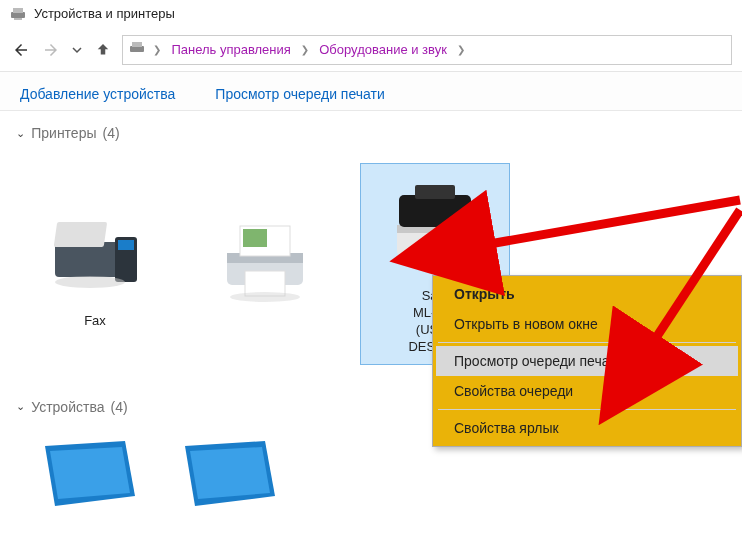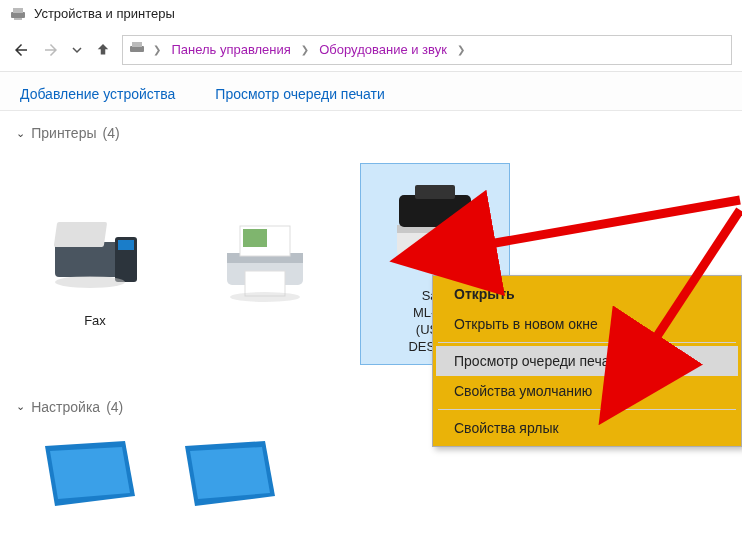--- a/index.html
+++ b/index.html
@@ -233,21 +233,21 @@
       </div>
       <div class="device-label" style="white-space:pre-line">Sam
 ML-186
 (USB0
 DESKTO</div>
     </div>
   </div>
 
   <div class="group-header">
     <span class="chevron">⌄</span>
-    <span class="group-name">Настройка</span>
+    <span class="group-name">Устройства</span>
     <span class="group-name">(4)</span>
   </div>
 
   <div class="devices-row2">
     <div class="monitor">
       <svg viewBox="0 0 100 70" width="100" height="70">
         <path d="M5 5 L85 0 L95 55 L15 65 Z" fill="#1a7dc9"></path>
         <path d="M10 10 L82 6 L90 52 L18 58 Z" fill="#3aa0e8"></path>
       </svg>
     </div>
@@ -258,21 +258,21 @@
       </svg>
     </div>
   </div>
 </div>
 
 <div class="context-menu">
   <div class="menu-item bold">Открыть</div>
   <div class="menu-item">Открыть в новом окне</div>
   <div class="menu-sep"></div>
   <div class="menu-item hover">Просмотр очереди печати</div>
-  <div class="menu-item">Свойства умолчанию</div>
+  <div class="menu-item">Свойства очереди</div>
   <div class="menu-sep"></div>
   <div class="menu-item">Свойства ярлык</div>
 </div>
 
 <svg class="arrow" style="left:0;top:0;" width="742" height="542">
   <defs>
     <marker id="ah" markerWidth="12" markerHeight="12" refX="2" refY="6" orient="auto">
       <path d="M0 0 L12 6 L0 12 Z" fill="#e60000"></path>
     </marker>
   </defs>

